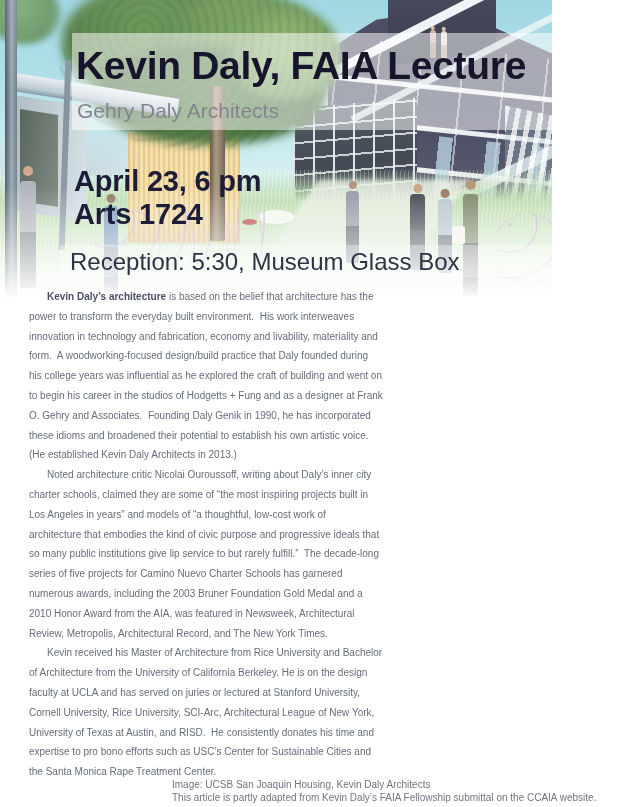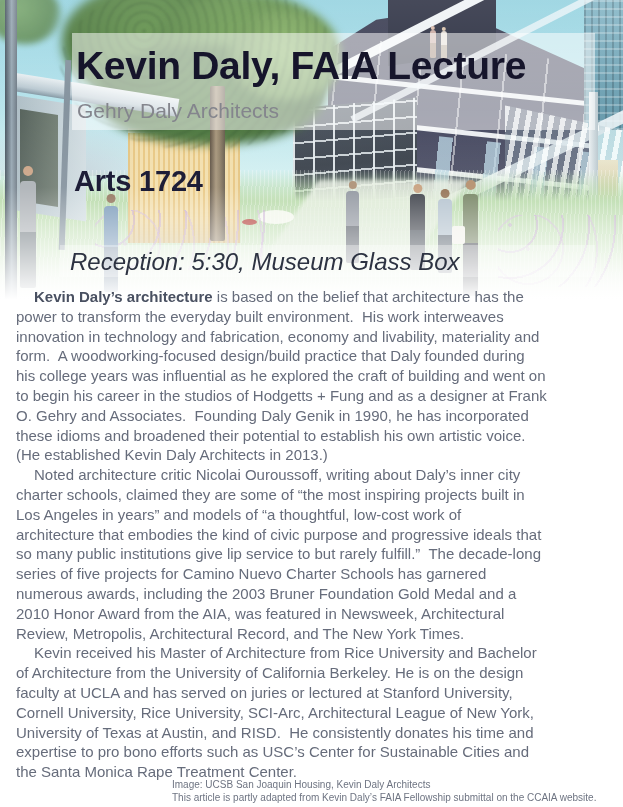--- a/index.html
+++ b/index.html
@@ -1,20 +1,20 @@
 <!DOCTYPE html>
 <html><head>
 <meta charset="utf-8">
 <style>
   html,body{margin:0;padding:0;background:#ffffff;}
   .poster{position:relative;width:623px;height:807px;background:#fff;overflow:hidden;
           font-family:"Liberation Sans",sans-serif;}
 
   
-  .hero{position:absolute;left:0;top:0;width:623px;height:312px;overflow:hidden;}
+  .hero{position:absolute;left:0;top:0;width:512px;height:312px;overflow:hidden;padding-left:40px;}
   .hero *{position:absolute;}
   .sky{left:0;top:0;width:100%;height:100%;z-index:0;
        background:linear-gradient(180deg,#8fd0de 0%,#a9dde8 25%,#cfeef0 55%,#e9f6ef 78%,#f7fbf5 100%);}
   .hills{left:0;top:118px;width:170px;height:58px;z-index:1;
          background:radial-gradient(ellipse at 40% 100%,#c2cfd8 0%,rgba(194,207,216,0) 70%);}
   .leaf-corner{left:-12px;top:-14px;width:74px;height:58px;z-index:2;border-radius:50%;
          background:radial-gradient(circle at 40% 40%,#6f9c55,#4e7b3e 65%,rgba(78,123,62,0) 85%);
          filter:blur(3px);opacity:.85;}
   .roof-box{left:388px;top:0;width:108px;height:66px;z-index:3;background:#23273a;
          transform:skewY(-8deg);transform-origin:left top;}
@@ -101,25 +101,25 @@
   
   .title-band{left:72px;top:33px;width:523px;height:97px;z-index:10;background:rgba(255,255,255,.52);}
   .title{left:4px;top:11px;margin:0;font-size:39px;font-weight:700;letter-spacing:-.3px;
          color:#16152b;white-space:nowrap;}
   .subtitle{left:5px;top:66px;font-size:21px;font-weight:400;color:#84858d;white-space:nowrap;}
   .event-info{left:74px;top:165px;z-index:10;font-size:29px;font-weight:700;line-height:33px;
          color:#1d1d37;letter-spacing:-.2px;}
   .event-info div{position:static;}
   .reception-band{left:60px;top:245px;width:535px;height:32px;z-index:10;
          background:rgba(255,255,255,.35);}
-  .reception-band span{position:absolute;left:10px;top:3px;font-size:24px;color:#2d3342;white-space:nowrap;font-style:italic;}
+  .reception-band span{position:absolute;left:10px;top:3px;font-size:24px;color:#2d3342;white-space:nowrap;}
 
   
-  .article{position:absolute;left:16px;right:20px;top:287px;z-index:20;
-         font-size:15px;line-height:19.8px;color:#666c7b;}
+  .article{position:absolute;left:29px;right:20px;top:287px;z-index:20;
+         font-size:10px;line-height:19.8px;color:#666c7b;}
   .para{margin:0;text-indent:18px;white-space:pre-wrap;}
   .para .lead{font-weight:700;color:#495061;}
   .plines{display:block;text-indent:0;}
 
   .credits{position:absolute;left:172px;top:778px;z-index:20;font-size:10px;line-height:13px;color:#6e7482;}
 </style>
 </head>
 <body>
 
 <div class="poster">
@@ -171,20 +171,21 @@
     <div class="person" style="left:429px;top:26px;width:8px;height:32px;--skin:#d8b8a8;--top:#c8a8a0;--bot:#a08878"></div>
     <div class="person" style="left:440px;top:27px;width:8px;height:33px;--skin:#d8c0a8;--top:#e0d8d0;--bot:#b0a090"></div>
     <div class="bag"></div>
     <div class="hero-veil"></div>
 
     <div class="title-band">
       <h1 class="title">Kevin Daly, FAIA Lecture</h1>
       <div class="subtitle">Gehry Daly Architects</div>
     </div>
     <div class="event-info">
+      <div>April 23, 6 pm</div>
       <div>Arts 1724</div>
     </div>
     <div class="reception-band">
         <span>Reception: 5:30, Museum Glass Box</span>
       </div>
   </div>
 
   <div class="article">
     <p class="para"><span class="lead">Kevin Daly’s architecture</span><span> is based on the belief that architecture has the</span><span class="plines">power to transform the everyday built environment.  His work interweaves
 innovation in technology and fabrication, economy and livability, materiality and

